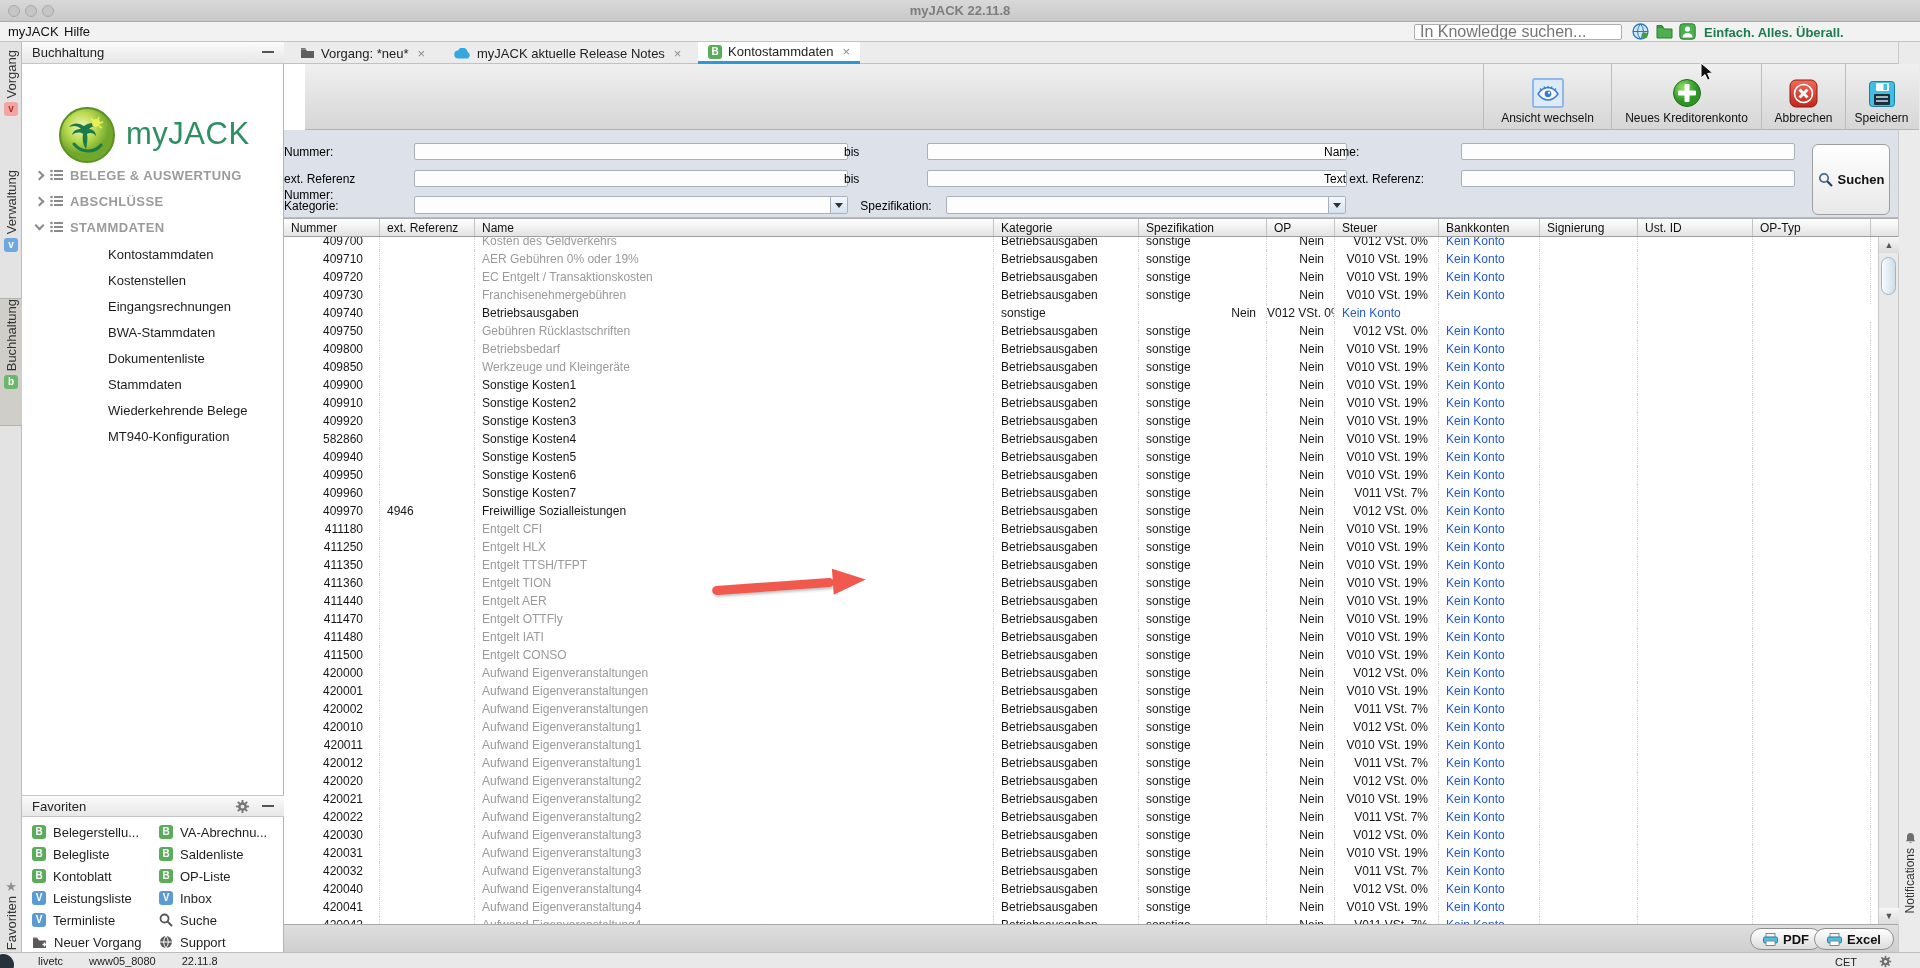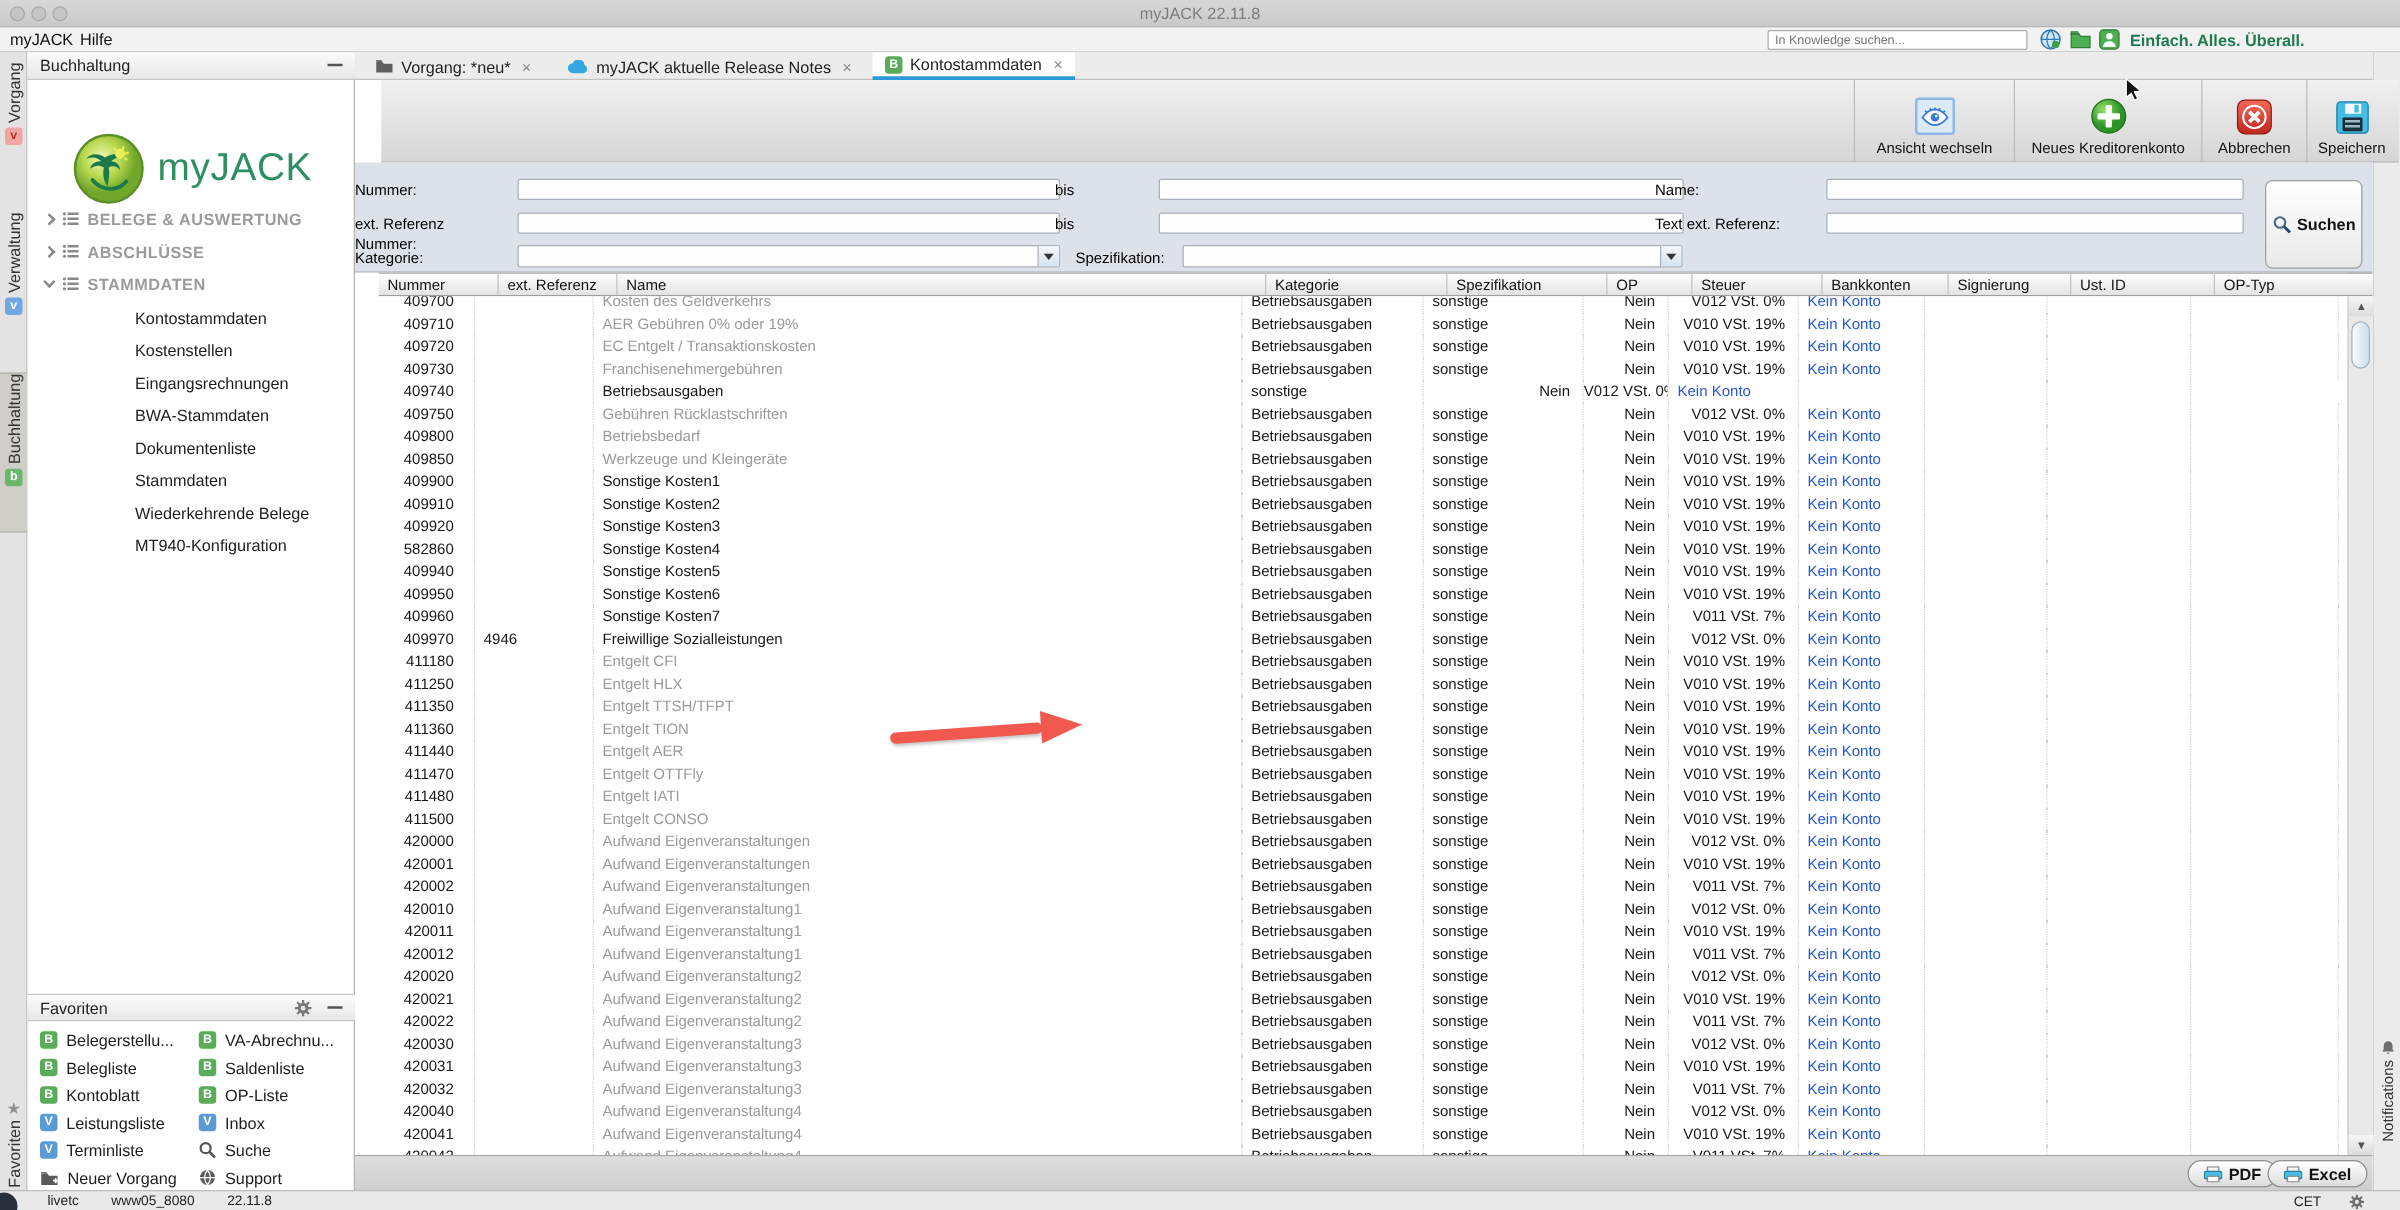--- a/index.html
+++ b/index.html
@@ -2,25 +2,25 @@
 <html><head>
 <meta charset="utf-8">
 <style>
   * { margin:0; padding:0; box-sizing:border-box; }
   html,body { width:1920px; height:968px; overflow:hidden; font-family:"Liberation Sans", sans-serif; background:#ececec; }
   .abs { position:absolute; }
 
   
   #titlebar { left:0; top:0; width:1920px; height:22px; background:linear-gradient(#d8d8d8,#c9c9c9); border-bottom:1px solid #a9a9a9; }
   .traffic { position:absolute; top:5px; width:12px; height:12px; border-radius:50%; background:#c5c5c5; border:1px solid #a9a9a9; }
-  #win-title { width:100%; text-align:center; line-height:21px; font-size:13px; color:#7d7d7d; font-weight:normal; }
+  #win-title { width:100%; text-align:center; line-height:21px; font-size:13px; color:#7d7d7d; font-weight:bold; }
 
   #menubar { left:0; top:22px; width:1920px; height:20px; background:#f2f2f2; border-bottom:1px solid #c4c4c4; font-size:13px; color:#111; }
   .menu-item { position:absolute; top:2px; cursor:default; }
-  #kn-search { position:absolute; left:1414px; top:2px; width:208px; height:16px; border:1px solid #adadad; border-radius:2px; background:#fff; font-size:10px; color:#555; padding:0 5px; font-family:"Liberation Sans",sans-serif; }
+  #kn-search { position:absolute; left:1414px; top:2px; width:208px; height:16px; border:1px solid #adadad; border-radius:2px; background:#fff; font-size:16px; color:#555; padding:0 5px; font-family:"Liberation Sans",sans-serif; }
   .mb-ico { position:absolute; top:1px; width:17px; height:17px; }
   #slogan { position:absolute; left:1704px; top:3px; font-size:13px; font-weight:bold; color:#1e7b50; }
 
   
   #left-rail { left:0; top:42px; width:22px; height:910px; background:#e3e3e3; border-right:1px solid #bdbdbd; }
   #right-rail { left:1898px; top:42px; width:22px; height:910px; background:#ebebeb; border-left:1px solid #c9c9c9; }
   .vtab { position:absolute; left:0; width:22px; display:flex; flex-direction:column; align-items:center; }
   .vtext { writing-mode:vertical-rl; transform:rotate(180deg); font-size:13px; color:#333; }
   .vtab.active-rail { background:#cfcec9; border-top:1px solid #b3b2ae; border-bottom:1px solid #b3b2ae; }
   .rail-badge { width:14px; height:14px; border-radius:3px; font-size:10px; font-weight:bold; text-align:center; line-height:14px; margin-top:4px; }
@@ -67,21 +67,21 @@
   #form { position:absolute; left:0; top:88px; width:1614px; height:88px; background:#dde2ea; border-bottom:1px solid #b7bdc8; font-size:12px; color:#000; }
   .flabel { position:absolute; text-align:left; height:16px; line-height:16px; }
   .finput { position:absolute; height:17px; border:1px solid #a9b0ba; border-radius:2px; background:#fdfdfd; font-size:12px; padding:0 4px; font-family:"Liberation Sans",sans-serif; }
   .combo { position:absolute; height:18px; background:#fdfdfd; border:1px solid #a9b0ba; border-radius:2px; }
   .combo .arrow-btn { position:absolute; right:0; top:0; width:17px; height:16px; background:linear-gradient(#f4f8fd,#d4e2f2); border-left:1px solid #a9b0ba; text-align:center; }
   .combo .arrow-btn:after { content:""; display:inline-block; margin-top:6px; border-left:4px solid transparent; border-right:4px solid transparent; border-top:5px solid #333; }
   #search-btn { position:absolute; left:1528px; top:14px; width:78px; height:71px; background:linear-gradient(#ffffff,#e8e8e8); border:1px solid #9f9f9f; border-radius:6px; display:flex; align-items:center; justify-content:center; gap:5px; font-size:13px; font-weight:bold; color:#111; cursor:pointer; }
 
   
   .tgrid { display:grid; grid-template-columns:96px 95px 519px 145px 128px 68px 104px 101px 98px 115px 118px 1fr; }
-  #thead { position:absolute; left:0; top:176px; width:1594px; height:19px; background:linear-gradient(#ffffff,#e3e3e3); border-top:1px solid #adadad; border-bottom:1px solid #9e9e9e; font-size:12px; color:#111;margin-left:19px; }
+  #thead { position:absolute; left:0; top:176px; width:1594px; height:19px; background:linear-gradient(#ffffff,#e3e3e3); border-top:1px solid #adadad; border-bottom:1px solid #9e9e9e; font-size:12px; color:#111; }
   #thead .hc { line-height:18px; padding-left:7px; border-right:1px solid #c3c3c3; overflow:hidden; white-space:nowrap; }
   #thead-corner { position:absolute; left:1594px; top:176px; width:20px; height:19px; background:linear-gradient(#ffffff,#e3e3e3); border-top:1px solid #adadad; border-bottom:1px solid #9e9e9e; }
 
   #tbody { position:absolute; left:0; top:195px; width:1594px; height:687px; overflow:hidden; background:#fff; }
   #rows { margin-top:-5px; }
   .trow { height:18px; font-size:12px; color:#161616; }
   .trow .c { line-height:18px; white-space:nowrap; overflow:hidden; border-right:1px dotted #d2d2d2; padding-left:7px; }
   .c.num { text-align:right; padding-right:16px; padding-left:0; }
   .c.rnum { text-align:right; padding-right:10px; padding-left:0; }
   .c.name.muted { color:#9a9a9a; }

